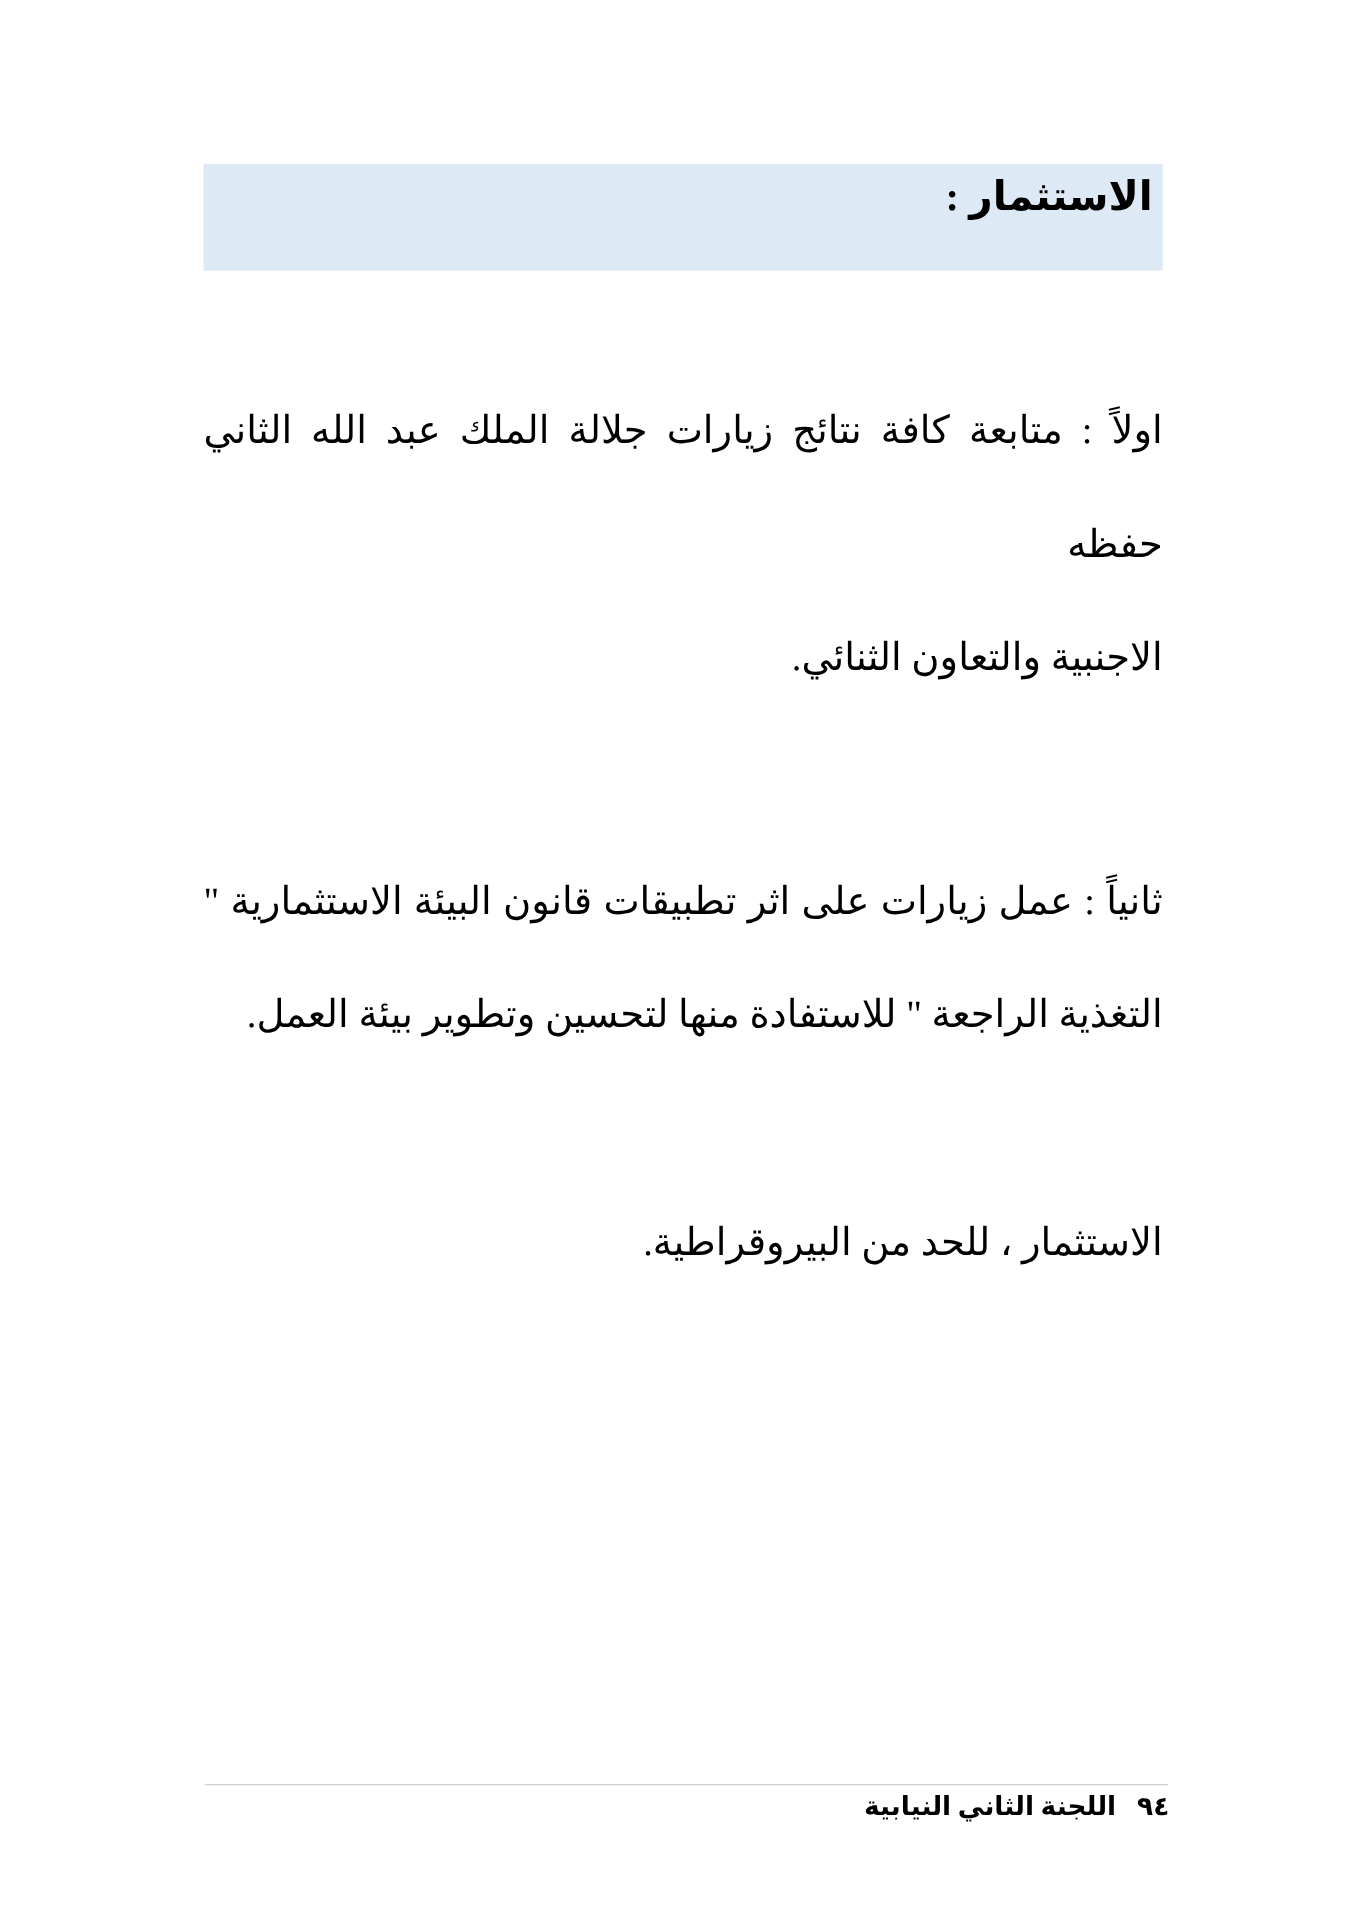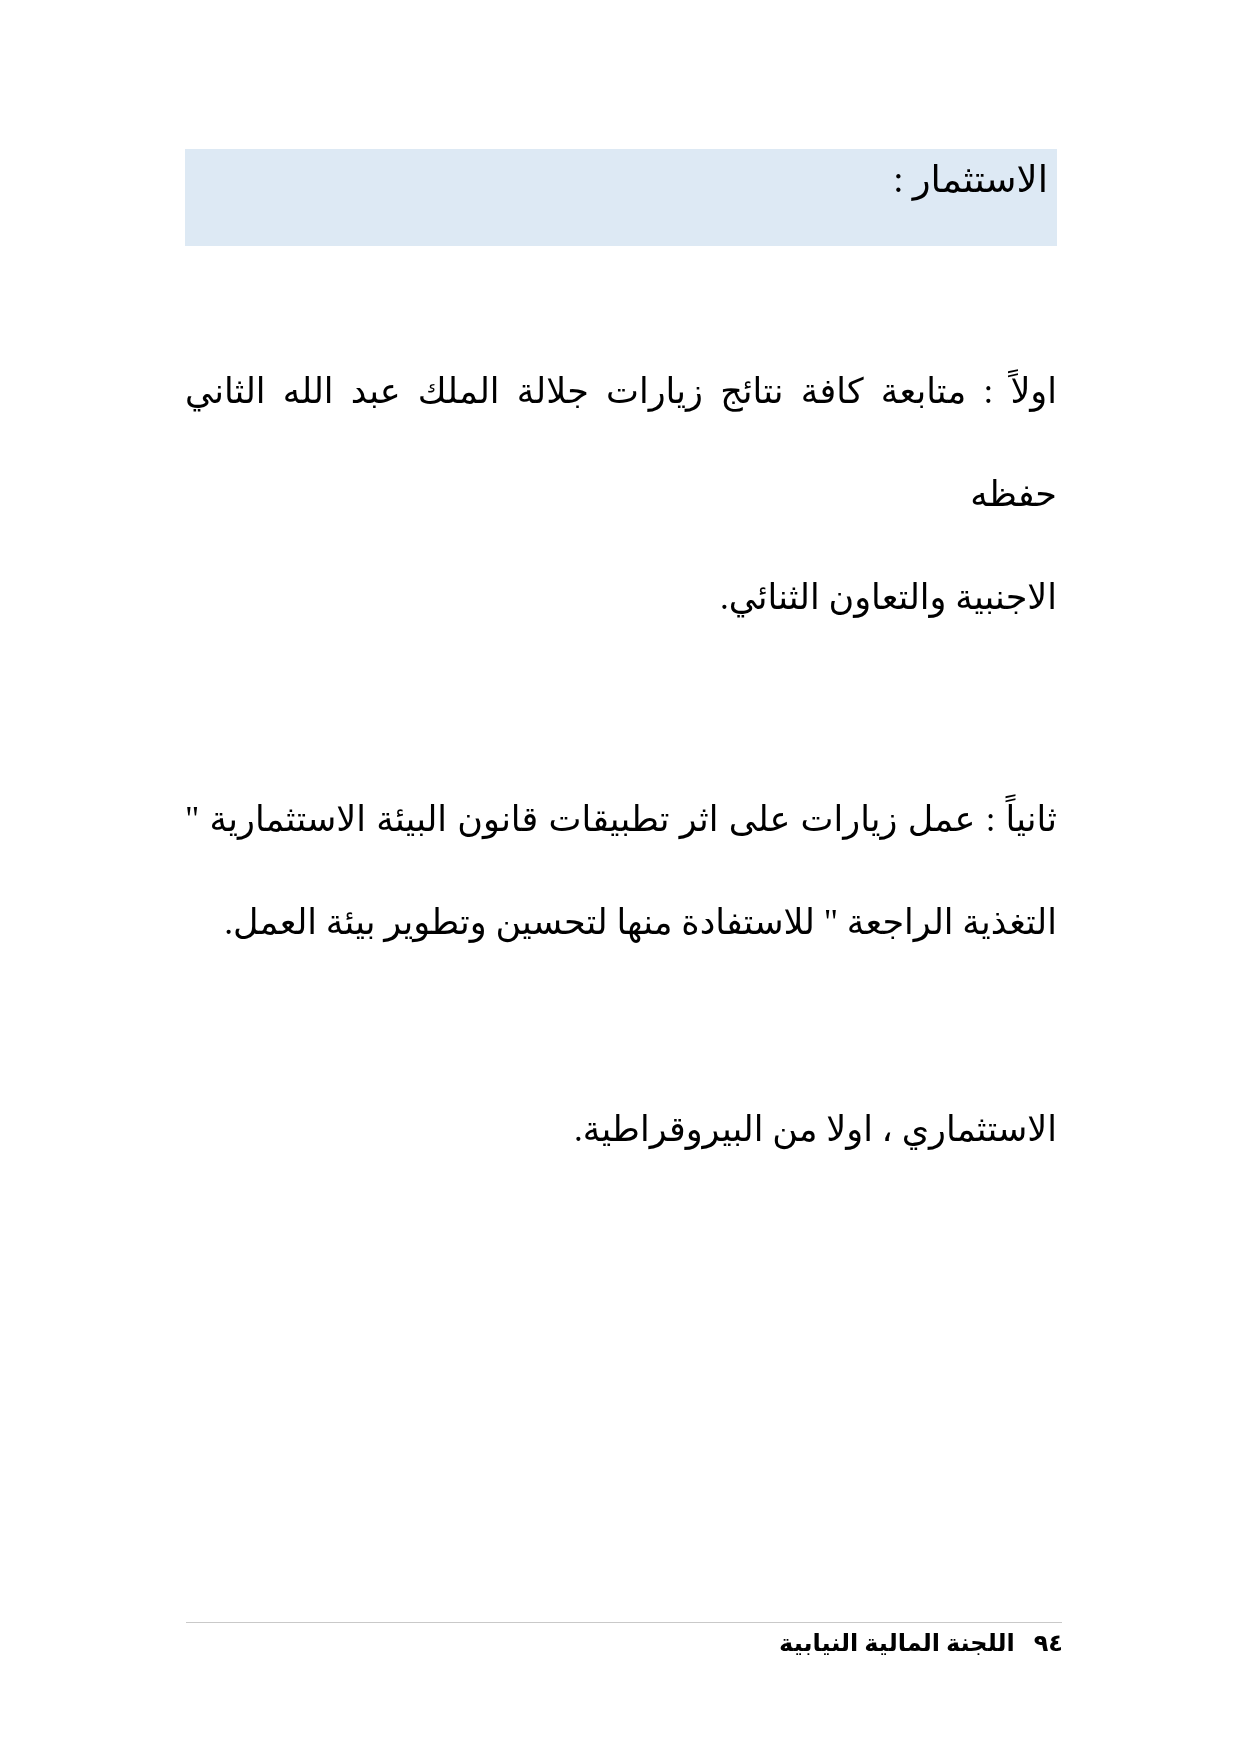--- a/index.html
+++ b/index.html
@@ -23,21 +23,21 @@
     width: 872px;
     height: 97px;
     background: #dde9f4;
     box-sizing: border-box;
     padding: 5px 9px 0 9px;
     direction: rtl;
     text-align: right;
   }
   .page-title {
     font-size: 37px;
-    font-weight: normal;
+    font-weight: bold;
     line-height: 52px;
     white-space: nowrap;
   }
   .para {
     position: absolute;
     left: 185px;
     width: 872px;
     direction: rtl;
     font-size: 35px;
     font-weight: normal;
@@ -93,23 +93,23 @@
     <div class="line">اولاً : متابعة كافة نتائج زيارات جلالة الملك عبد الله الثاني حفظه</div>
     <div class="line last">الاجنبية والتعاون الثنائي.</div>
   </div>
 
   <div class="para para-2">
     <div class="line">ثانياً : عمل زيارات على اثر تطبيقات قانون البيئة الاستثمارية "</div>
     <div class="line last">التغذية الراجعة " للاستفادة منها لتحسين وتطوير بيئة العمل.</div>
   </div>
 
   <div class="para para-3">
-    <div class="line last">الاستثماري ، اولا من البيروقراطية.</div>
+    <div class="line last">الاستثمار ، للحد من البيروقراطية.</div>
   </div>
 
   <div class="footer-rule"></div>
 
   <div class="page-footer">
     <span class="page-number">٩٤</span>
-    <span class="footer-committee">اللجنة المالية النيابية</span>
+    <span class="footer-committee">اللجنة الثاني النيابية</span>
   </div>
 
 </div>
 
 </body></html>

